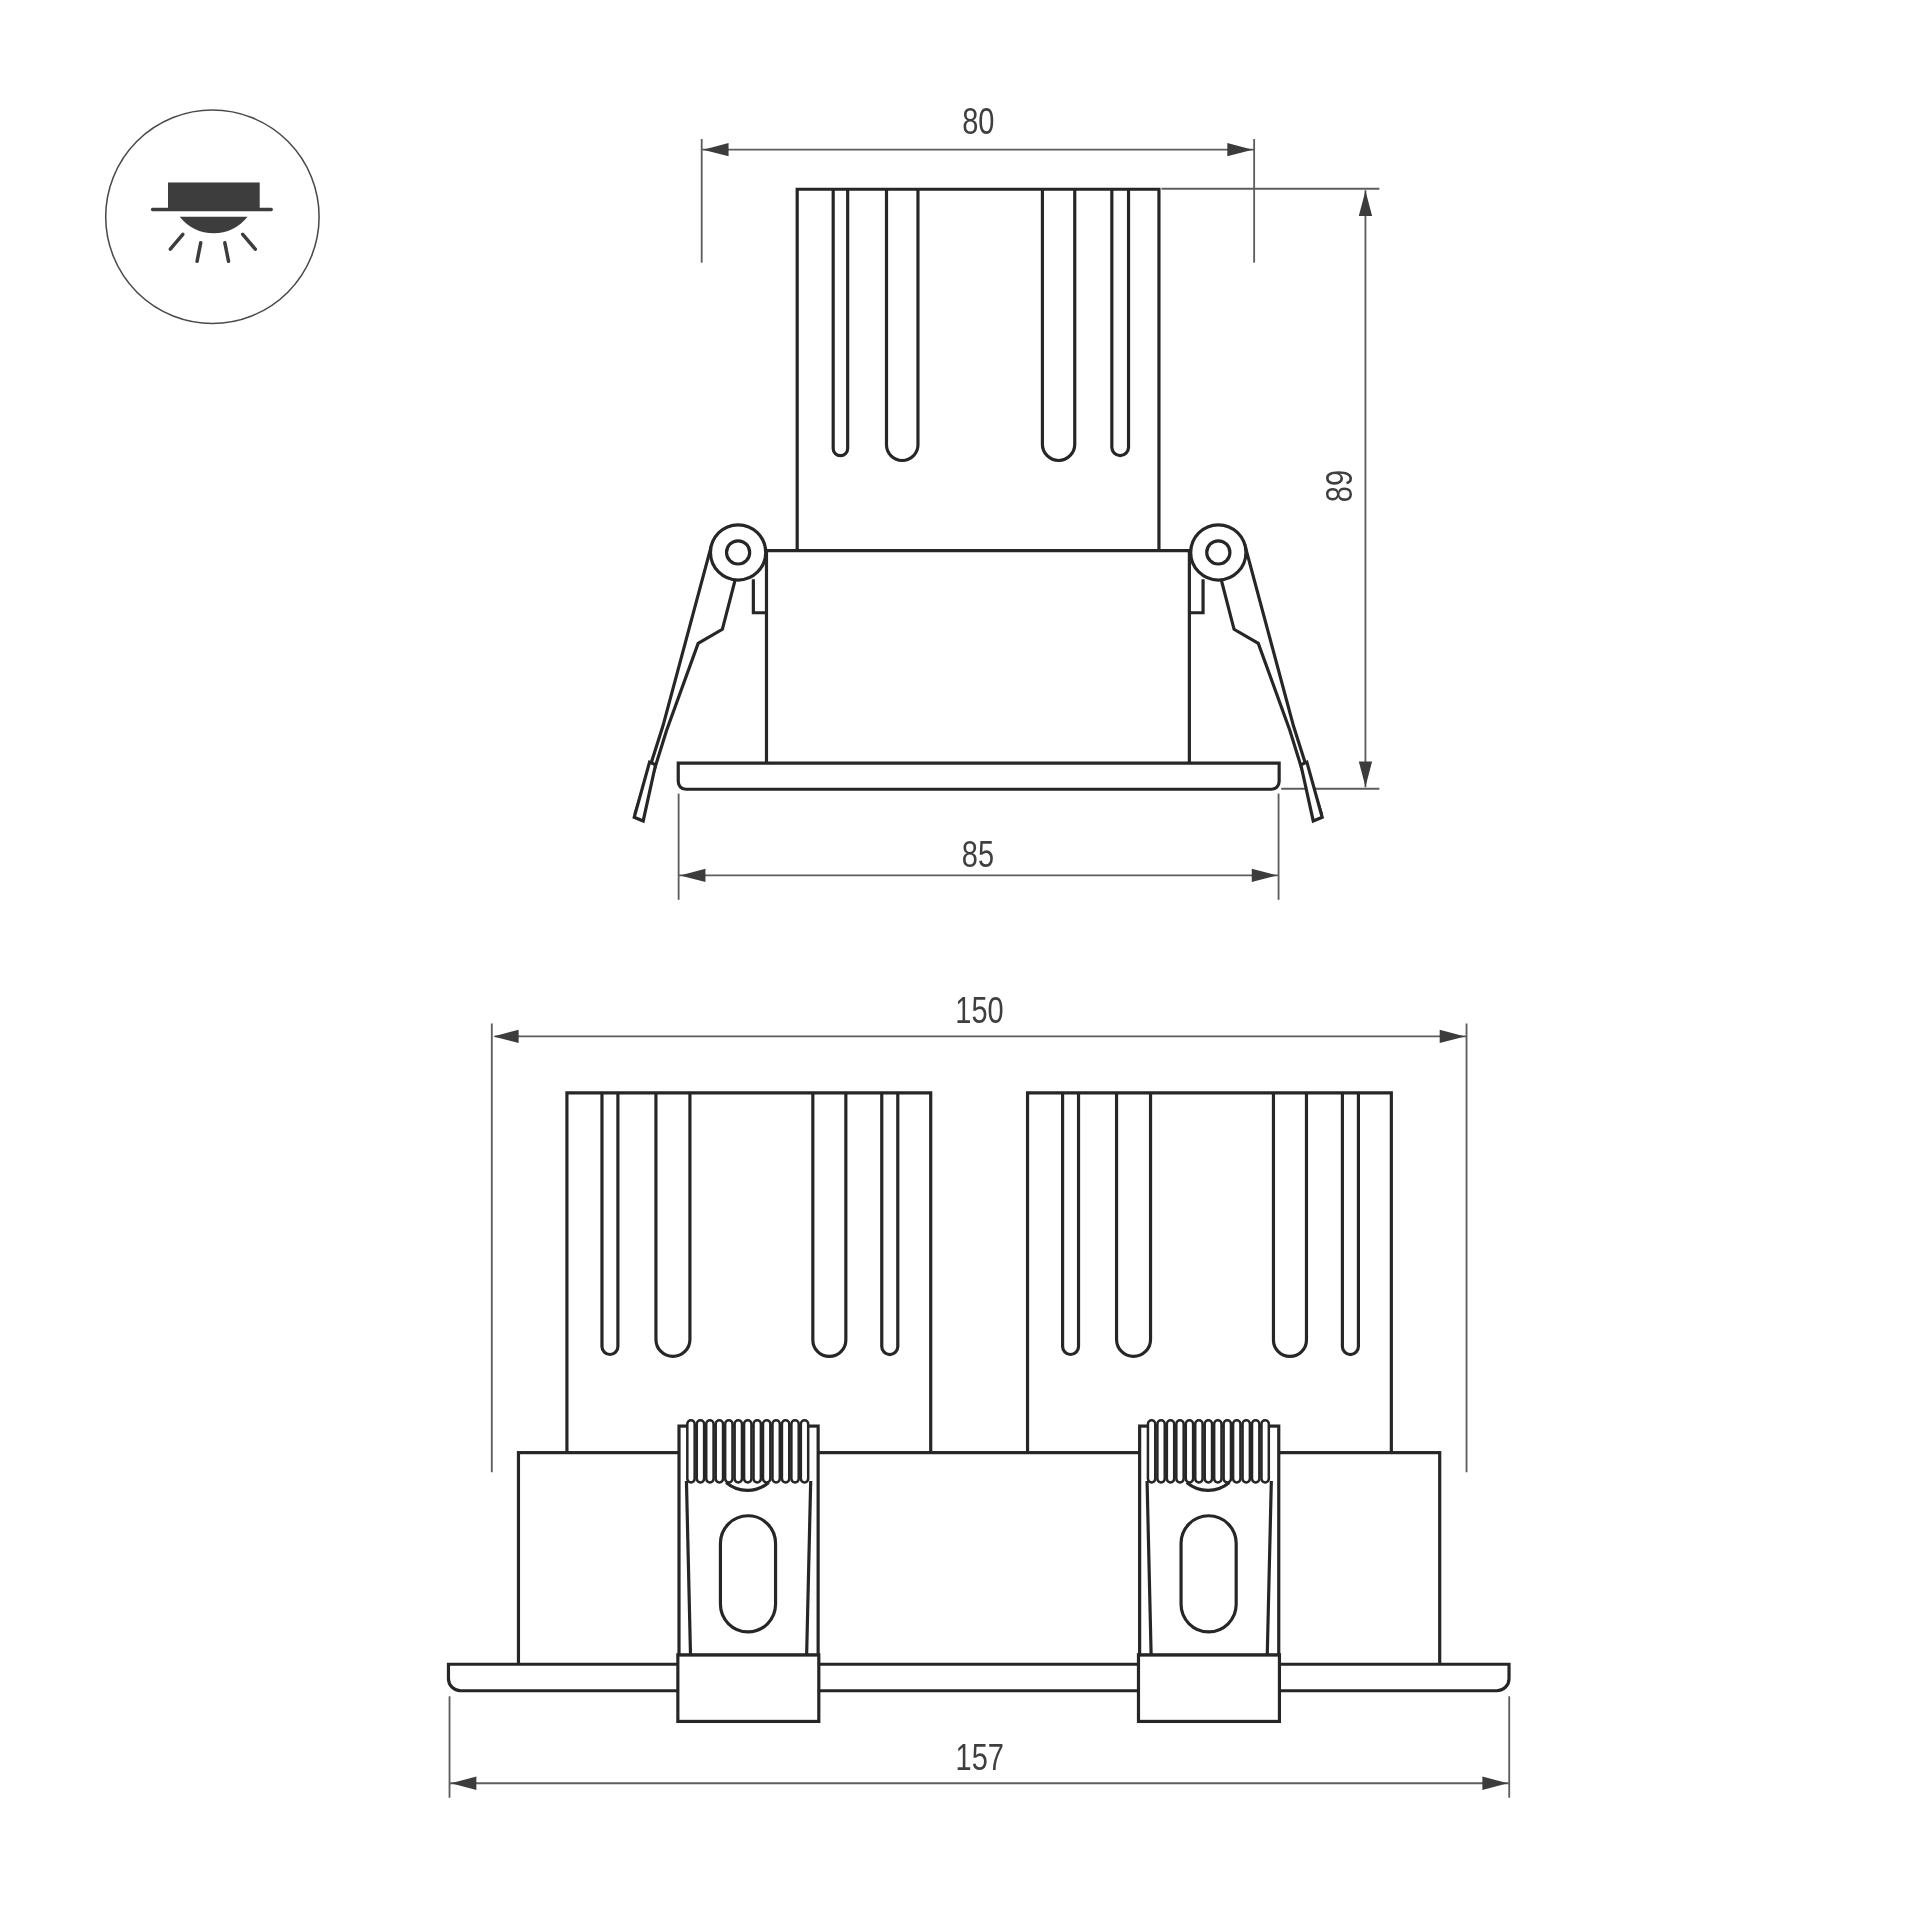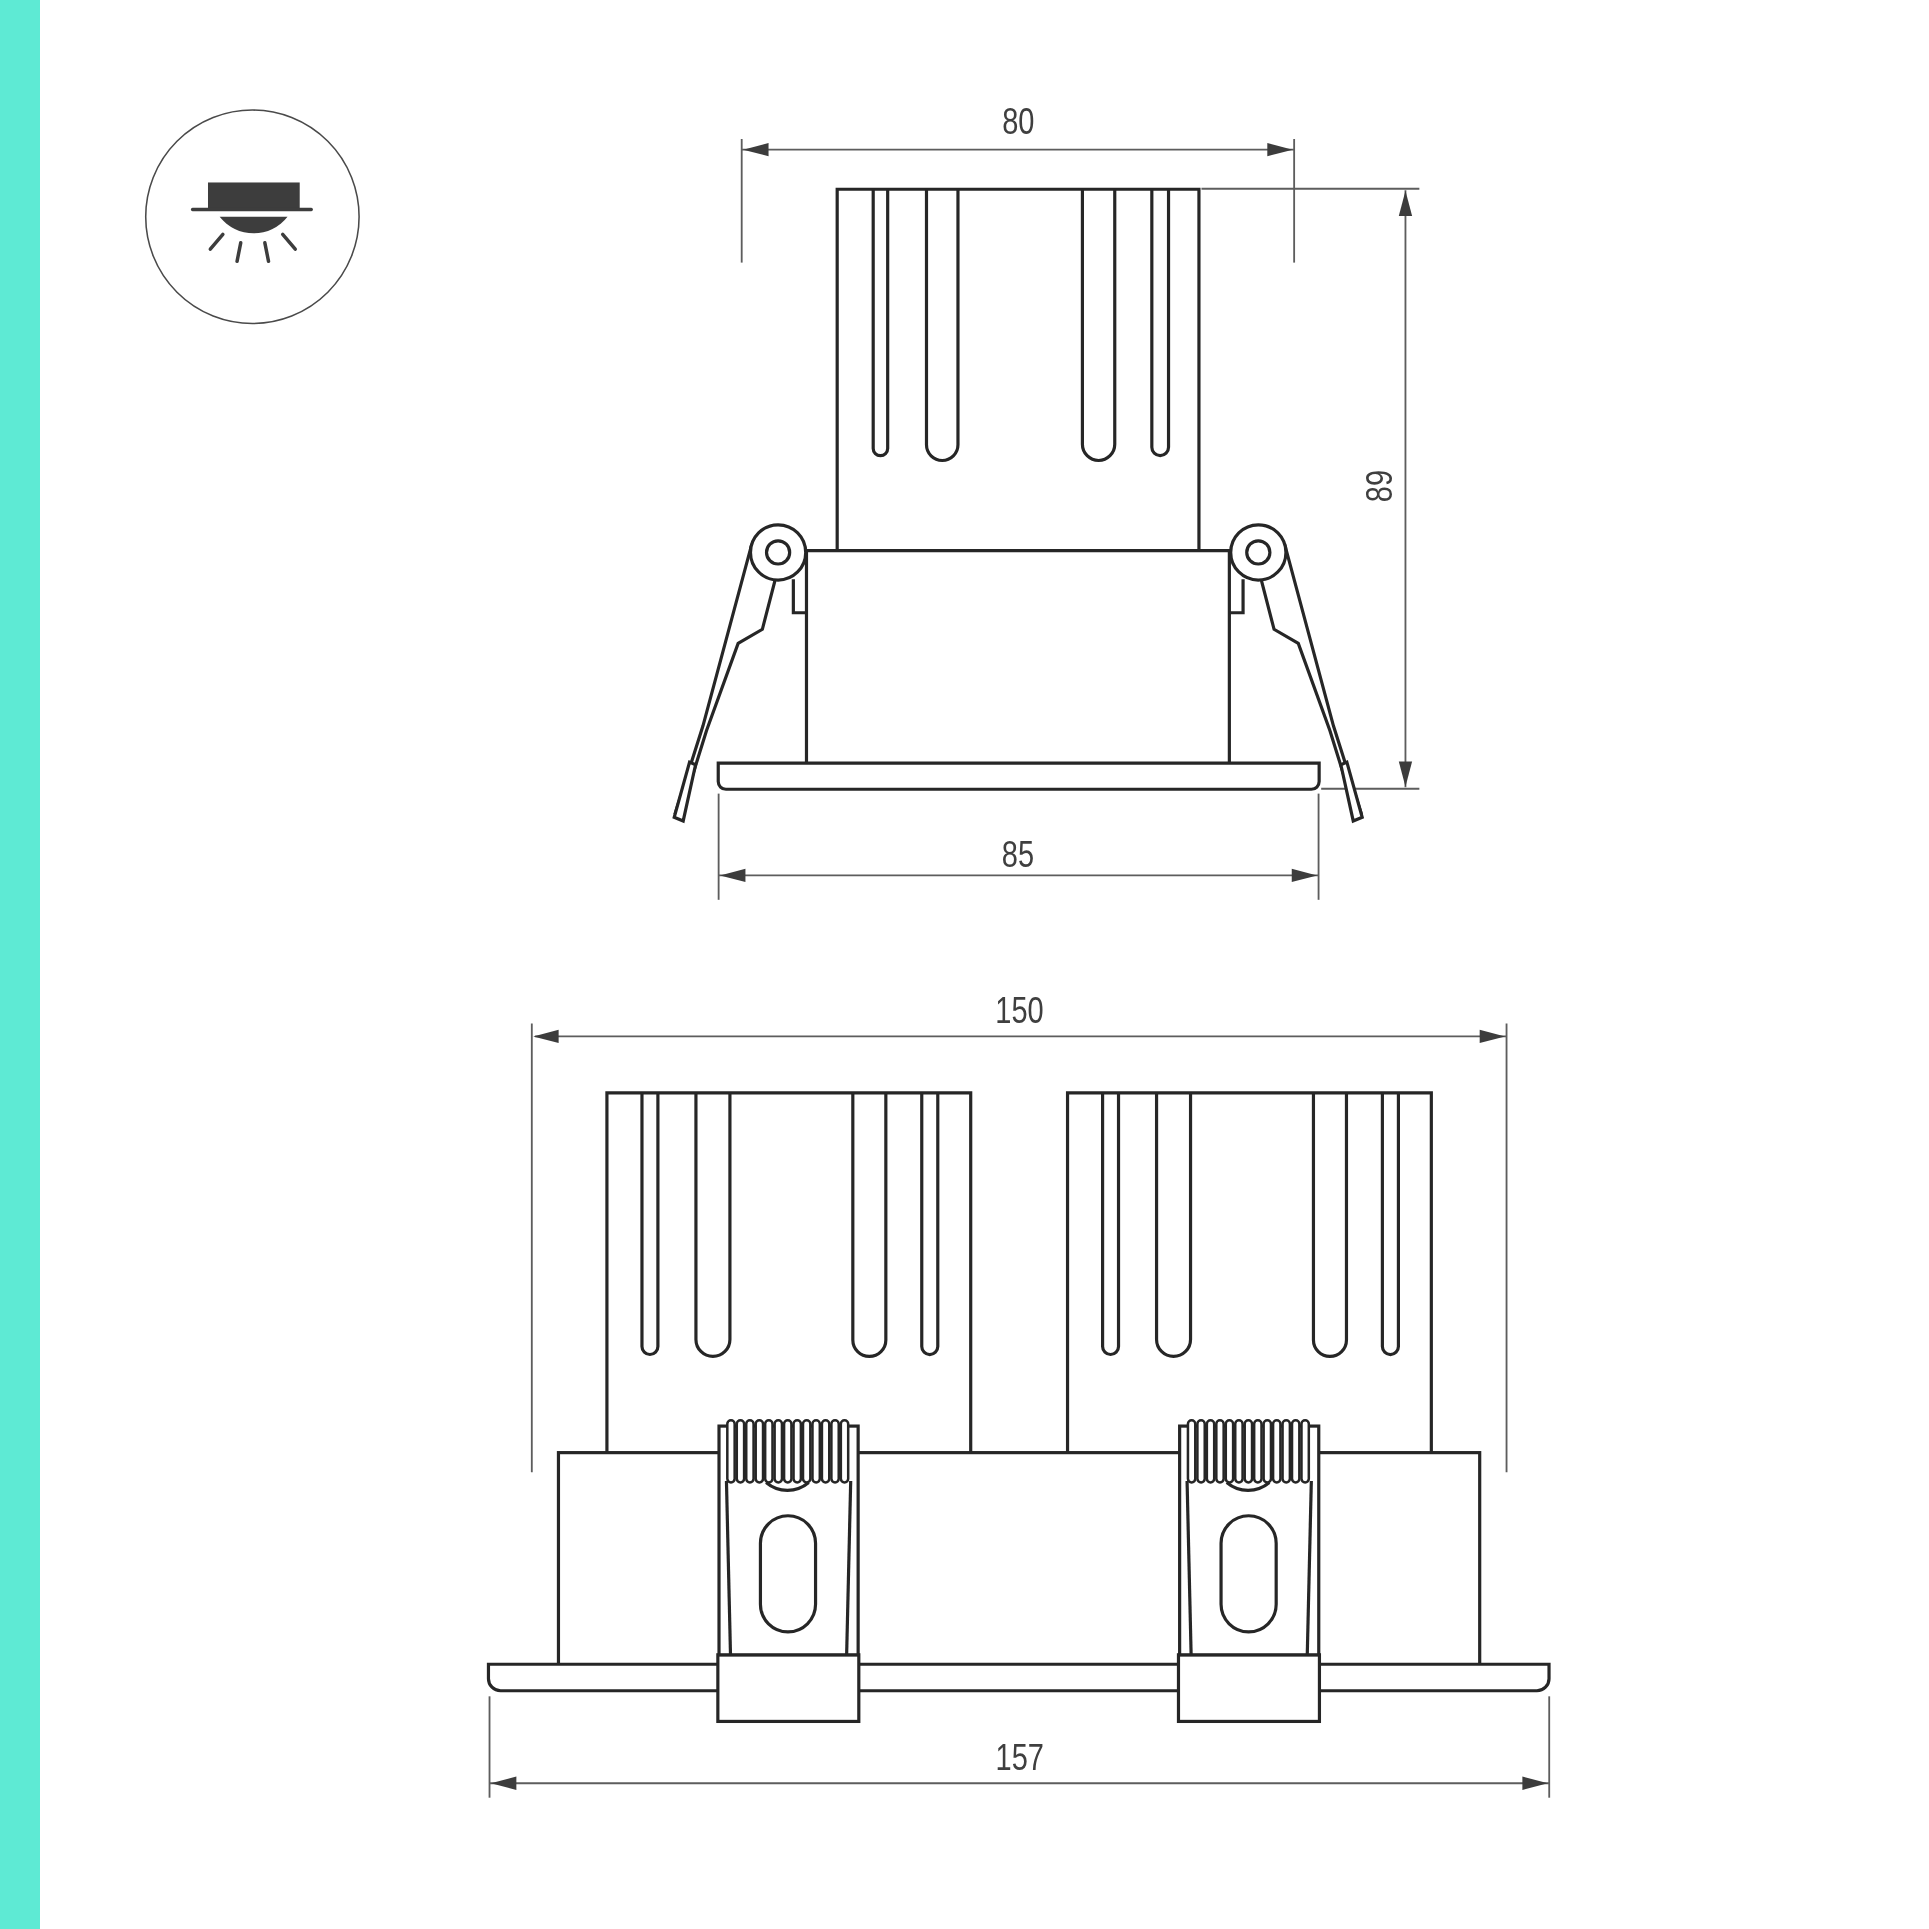--- a/index.html
+++ b/index.html
@@ -1,16 +1,16 @@
 <!DOCTYPE html>
 <html><head>
 <meta charset="utf-8">
 <style>
   html,body{margin:0;padding:0;background:#fff;}
-  #page{width:1610px;height:1929px;position:relative;background:#5eead4;padding-left:40px;}
+  #page{width:1610px;height:1929px;position:relative;background:#8b5cf6;}
   svg{display:block;}
   text{font-family:"Liberation Sans",sans-serif;}
 </style>
 </head>
 <body>
 <div id="page">
 <svg width="1929" height="1929" viewBox="0 0 1998 1998">
 <defs>
 <g id="clipL">
 

